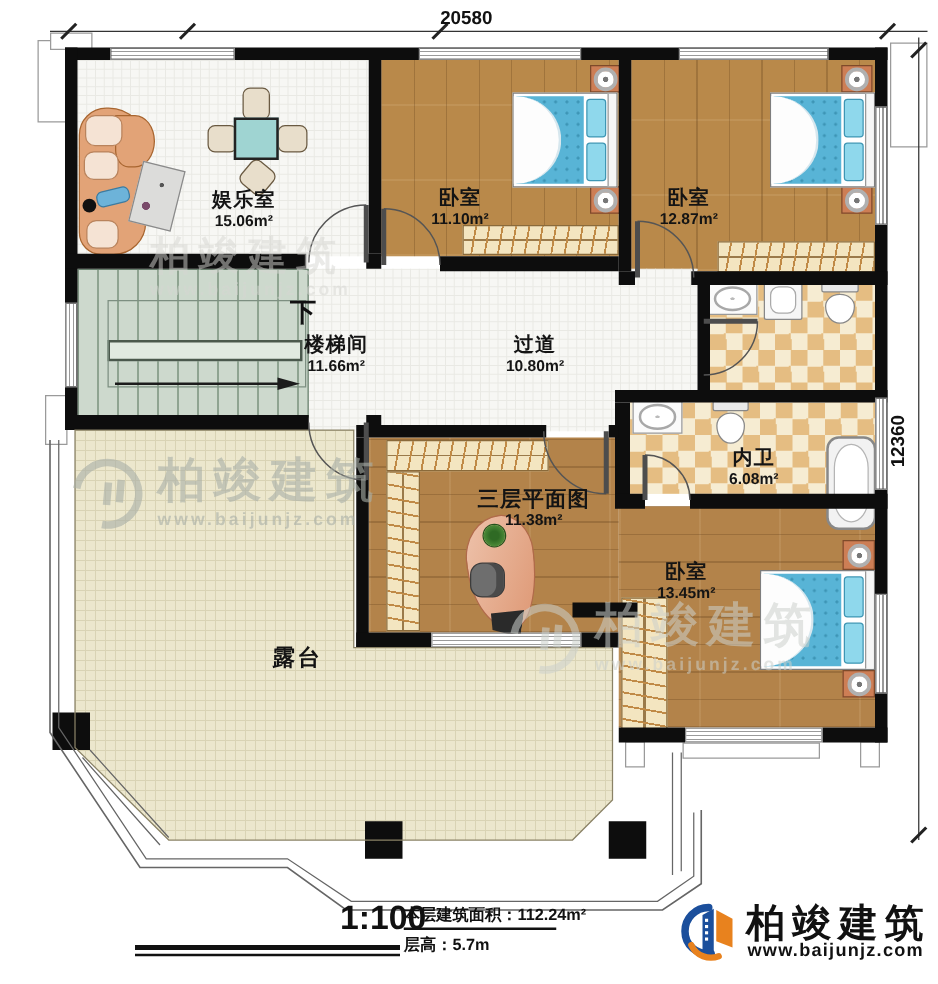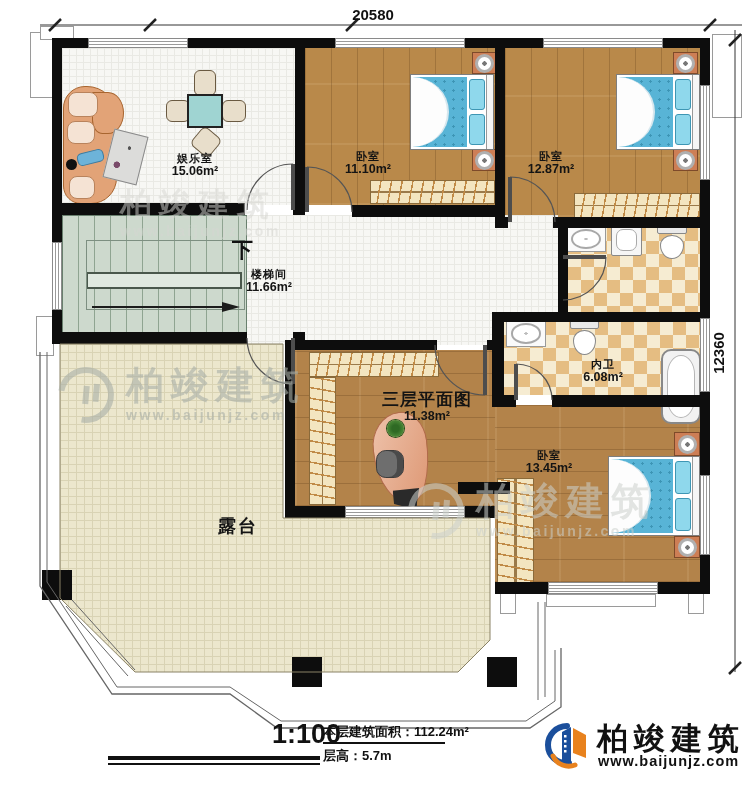--- a/index.html
+++ b/index.html
@@ -39,21 +39,21 @@
   .toilet .tank{height:9px;background:#e9e9e9;border:1px solid #888;border-radius:2px;}
   .toilet .bowl{margin:1px auto 0;width:72%;height:calc(100% - 13px);background:#fff;border:1px solid #888;border-radius:50% 50% 50% 50% / 42% 42% 58% 58%;}
   .washer{background:#f6f6f6;border:1px solid #888;border-radius:2px;position:relative;}
   .washer .drum{position:absolute;inset:4px;background:#fff;border:1px solid #aaa;border-radius:7px;}
   .tub{background:#f2f2f2;border:2px solid #888;border-radius:10px;position:relative;}
   .tub .inner{position:absolute;inset:4px;background:#fff;border:1px solid #b5b5b5;border-radius:16px/22px;}
   .handrail{position:absolute;background:#e0e9e0;border:2px solid #4a584c;z-index:13;}
   .stairline{position:absolute;border:1px solid #7d8f81;z-index:13;}
   
   .room-label{position:absolute;z-index:40;text-align:center;color:#141414;font-weight:bold;line-height:1.12;white-space:nowrap;}
-  .room-label .nm{font-size:11px;letter-spacing:1px;}
+  .room-label .nm{font-size:16px;letter-spacing:1px;}
   .room-label .nm.big{font-size:18px;letter-spacing:2px;}
   .room-label .ar{font-size:12.5px;}
   .dim-text{position:absolute;z-index:40;font-weight:bold;color:#111;font-size:15px;text-align:center;}
   .down-label{position:absolute;z-index:40;font-weight:bold;color:#111;font-size:21px;}
   
   .wm{position:absolute;z-index:34;display:flex;align-items:center;gap:12px;pointer-events:none;}
   .wm .ring{width:44px;height:44px;border-radius:50%;border:6px solid currentColor;border-left-color:transparent;transform:rotate(-35deg);display:flex;align-items:center;justify-content:center;}
   .wm .bars{width:6px;height:18px;background:currentColor;box-shadow:10px -3px 0 currentColor;transform:rotate(40deg);}
   .wm .big{font-size:38px;font-weight:bold;letter-spacing:7px;line-height:1;}
   .wm .small{font-size:14px;font-weight:bold;letter-spacing:2.5px;margin-top:3px;}
@@ -301,20 +301,24 @@
     <div class="ar">11.10m²</div>
   </div>
   <div class="room-label" style="left:506px;top:150px;width:90px">
     <div class="nm">卧室</div>
     <div class="ar">12.87m²</div>
   </div>
   <div class="room-label" style="left:224px;top:268px;width:90px">
     <div class="nm">楼梯间</div>
     <div class="ar">11.66m²</div>
   </div>
+  <div class="room-label" style="left:383px;top:268px;width:90px">
+    <div class="nm">过道</div>
+    <div class="ar">10.80m²</div>
+  </div>
   <div class="room-label" style="left:558px;top:358px;width:90px">
     <div class="nm">内卫</div>
     <div class="ar">6.08m²</div>
   </div>
   <div class="room-label" style="left:352px;top:390px;width:150px">
     <div class="nm" style="font-size:17px">三层平面图</div>
     <div class="ar">11.38m²</div>
   </div>
   <div class="room-label" style="left:504px;top:449px;width:90px">
     <div class="nm">卧室</div>

